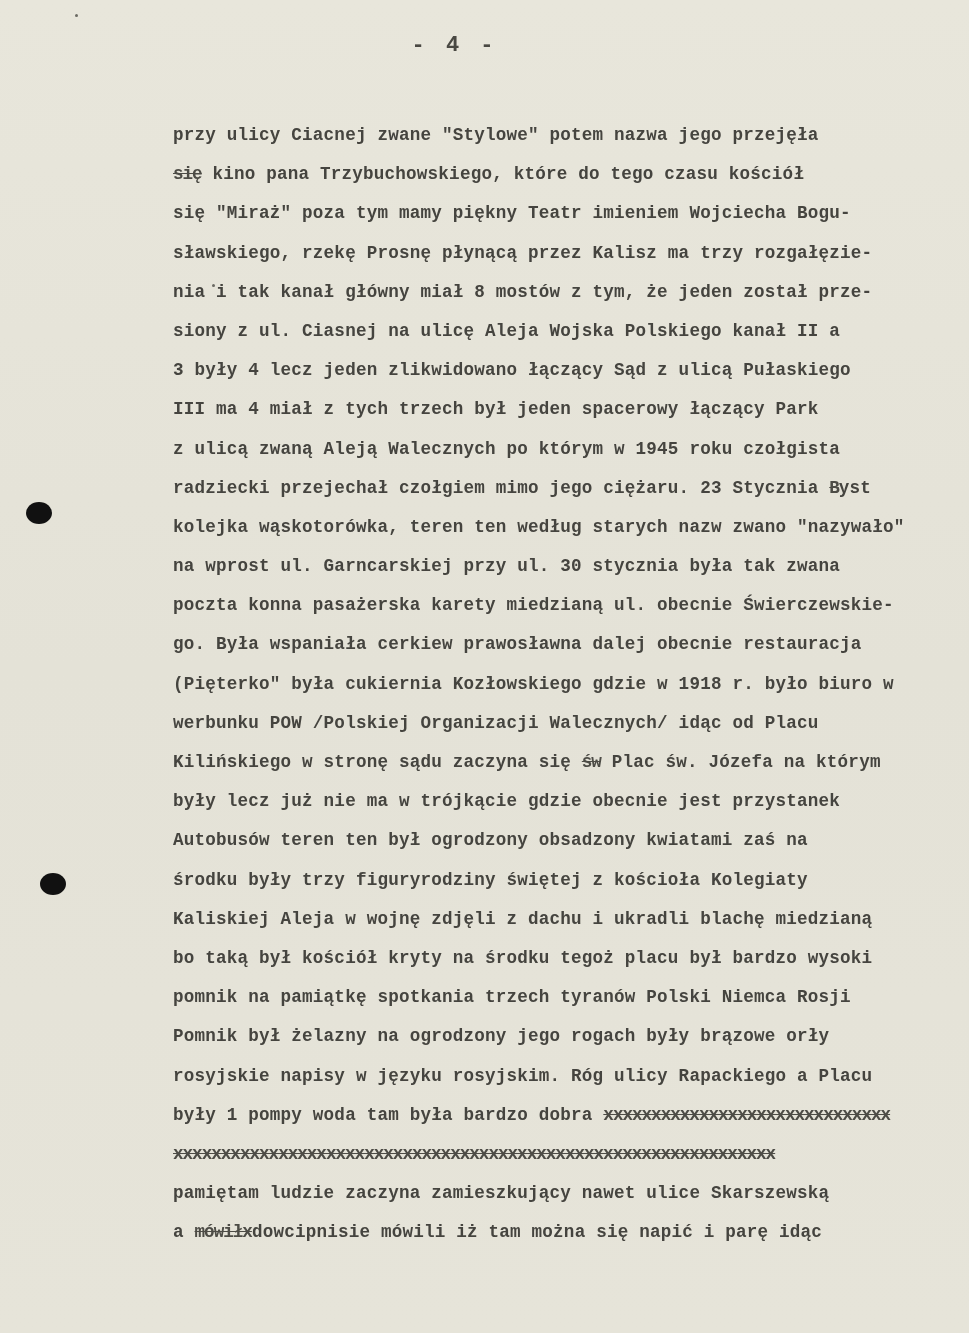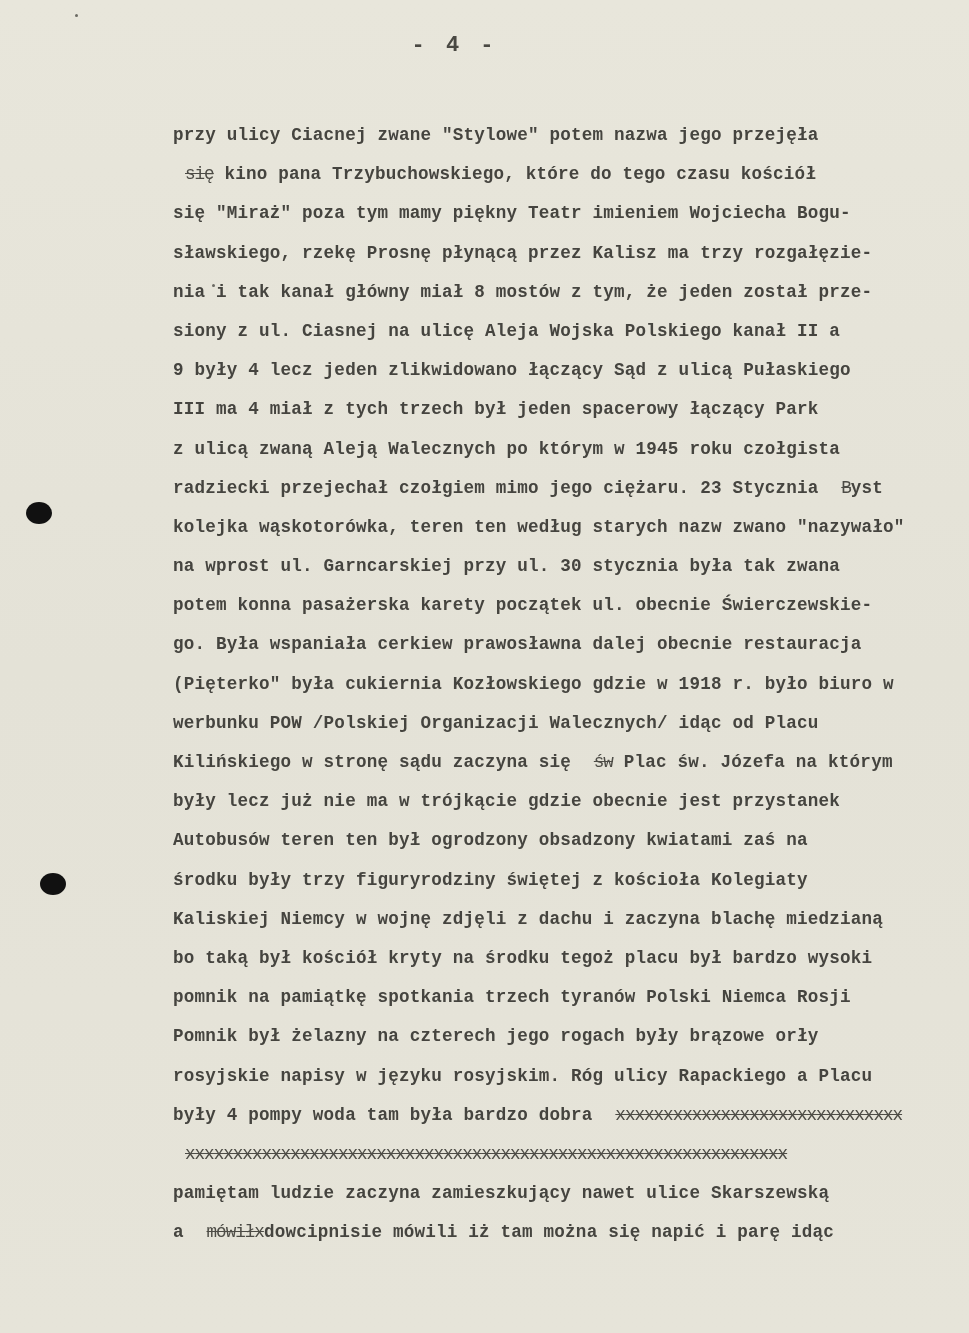--- a/index.html
+++ b/index.html
@@ -52,22 +52,21 @@
       font-size: 17.6px;
       white-space: nowrap;
       font-weight: bold;
       color: #45443f;
       letter-spacing: 0.2px;
     }
     .struck {
       text-decoration: line-through;
       color: #4d4c46;
       letter-spacing: -1px;
-      font-weight: normal;
-      margin-left: 12px;
+      font-weight: bold;
     }
     .speck {
       position: absolute;
       width: 3px; height: 3px;
       border-radius: 50%;
       background: #6b6a63;
     }
   </style>
 </head>
 <body>
@@ -82,37 +81,37 @@
   <div class="speck" style="left:75px; top:14px;"></div>
   <div class="speck" style="left:212px; top:284px;"></div>
 
   <div class="body-text">
     <div class="line"><span>przy ulicy Ciacnej zwane "Stylowe" potem nazwa jego przejęła</span></div>
     <div class="line"><span class="struck">się</span><span> kino pana Trzybuchowskiego, które do tego czasu kościół</span></div>
     <div class="line"><span>się "Miraż" poza tym mamy piękny Teatr imieniem Wojciecha Bogu-</span></div>
     <div class="line"><span>sławskiego, rzekę Prosnę płynącą przez Kalisz ma trzy rozgałęzie-</span></div>
     <div class="line"><span>nia i tak kanał główny miał 8 mostów z tym, że jeden został prze-</span></div>
     <div class="line"><span>siony z ul. Ciasnej na ulicę Aleja Wojska Polskiego kanał II a</span></div>
-    <div class="line"><span>9 były 4 lecz jeden zlikwidowano łączący Sąd z ulicą Pułaskiego</span></div>
+    <div class="line"><span>3 były 4 lecz jeden zlikwidowano łączący Sąd z ulicą Pułaskiego</span></div>
     <div class="line"><span>III ma 4 miał z tych trzech był jeden spacerowy łączący Park</span></div>
     <div class="line"><span>z ulicą zwaną Aleją Walecznych po którym w 1945 roku czołgista</span></div>
     <div class="line"><span>radziecki przejechał czołgiem mimo jego ciężaru. 23 Stycznia </span><span class="struck">B</span><span>yst</span></div>
     <div class="line"><span>kolejka wąskotorówka, teren ten według starych nazw zwano "nazywało"</span></div>
     <div class="line"><span>na wprost ul. Garncarskiej przy ul. 30 stycznia była tak zwana</span></div>
-    <div class="line"><span>potem konna pasażerska karety początek ul. obecnie Świerczewskie-</span></div>
+    <div class="line"><span>poczta konna pasażerska karety miedzianą ul. obecnie Świerczewskie-</span></div>
     <div class="line"><span>go. Była wspaniała cerkiew prawosławna dalej obecnie restauracja</span></div>
     <div class="line"><span>(Pięterko" była cukiernia Kozłowskiego gdzie w 1918 r. było biuro w</span></div>
     <div class="line"><span>werbunku POW /Polskiej Organizacji Walecznych/ idąc od Placu</span></div>
     <div class="line"><span>Kilińskiego w stronę sądu zaczyna się </span><span class="struck">św</span><span> Plac św. Józefa na którym</span></div>
     <div class="line"><span>były lecz już nie ma w trójkącie gdzie obecnie jest przystanek</span></div>
     <div class="line"><span>Autobusów teren ten był ogrodzony obsadzony kwiatami zaś na</span></div>
     <div class="line"><span>środku były trzy figuryrodziny świętej z kościoła Kolegiaty</span></div>
-    <div class="line"><span>Kaliskiej Niemcy  w wojnę zdjęli z dachu i zaczyna blachę miedzianą</span></div>
+    <div class="line"><span>Kaliskiej Aleja  w wojnę zdjęli z dachu i ukradli blachę miedzianą</span></div>
     <div class="line"><span>bo taką był kościół kryty na środku tegoż placu był bardzo wysoki</span></div>
     <div class="line"><span>pomnik na pamiątkę spotkania trzech tyranów Polski Niemca Rosji</span></div>
-    <div class="line"><span>Pomnik był żelazny na czterech jego rogach były brązowe orły</span></div>
+    <div class="line"><span>Pomnik był żelazny na ogrodzony jego rogach były brązowe orły</span></div>
     <div class="line"><span>rosyjskie napisy w języku rosyjskim. Róg ulicy Rapackiego a Placu</span></div>
-    <div class="line"><span>były 4 pompy woda tam była bardzo dobra </span><span class="struck">xxxxxxxxxxxxxxxxxxxxxxxxxxxxxx</span></div>
+    <div class="line"><span>były 1 pompy woda tam była bardzo dobra </span><span class="struck">xxxxxxxxxxxxxxxxxxxxxxxxxxxxxx</span></div>
     <div class="line"><span class="struck">xxxxxxxxxxxxxxxxxxxxxxxxxxxxxxxxxxxxxxxxxxxxxxxxxxxxxxxxxxxxxxx</span></div>
     <div class="line"><span>pamiętam ludzie zaczyna zamieszkujący nawet ulice Skarszewską</span></div>
     <div class="line"><span>a </span><span class="struck">mówiłx</span><span>dowcipnisie mówili iż tam można się napić i parę idąc</span></div>
   </div>
 </div>
 
 </body></html>

